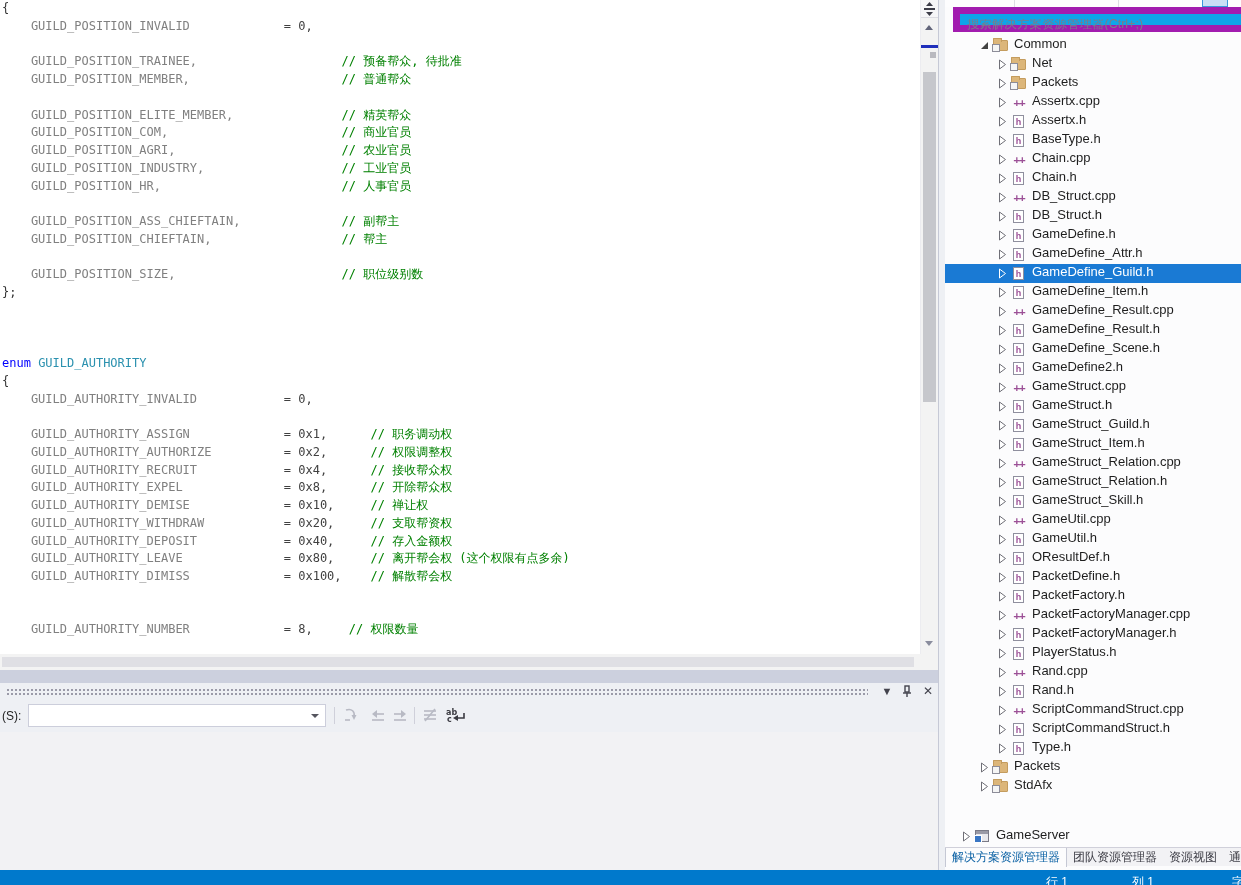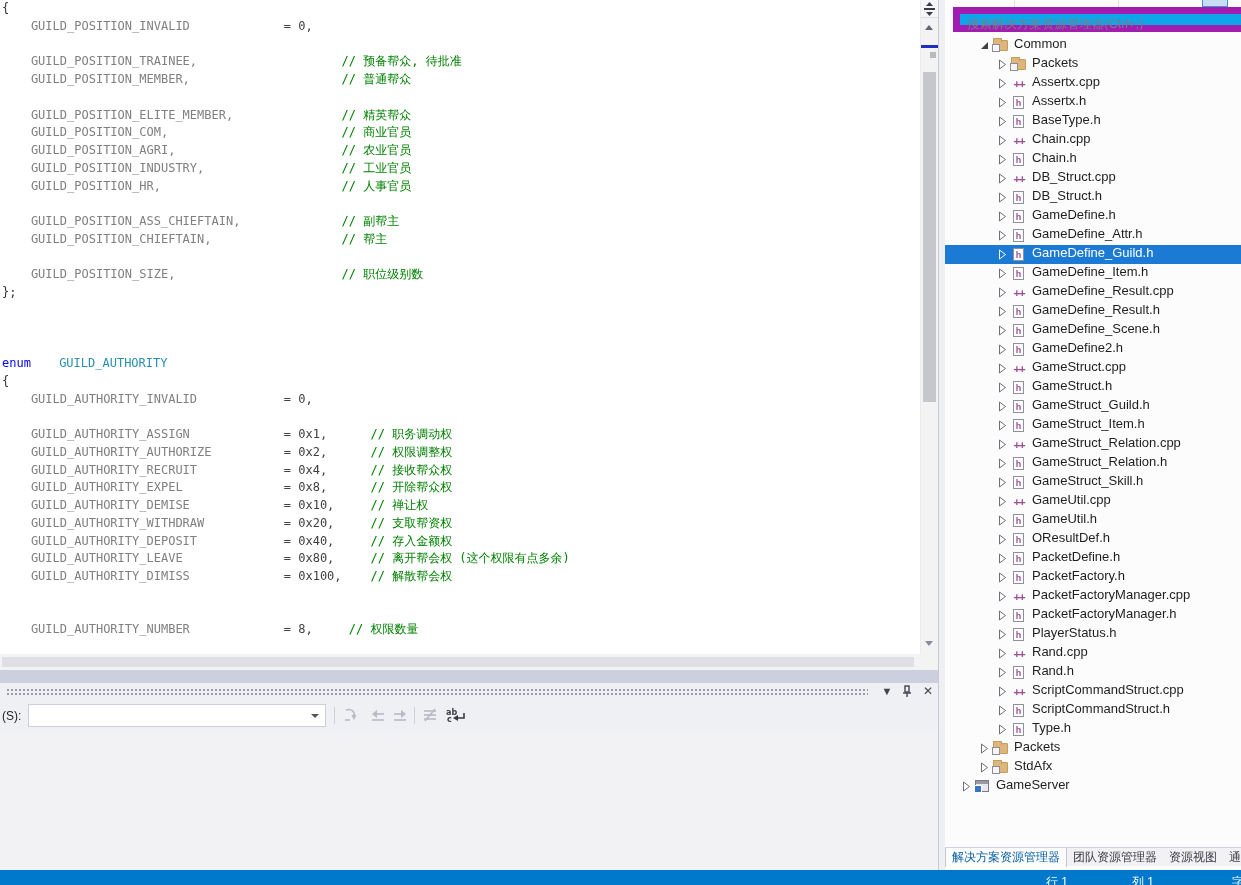--- a/index.html
+++ b/index.html
@@ -9,21 +9,21 @@
 
   
   #editor { position:absolute; left:0; top:0; width:920px; height:654px; background:#fff; overflow:hidden; }
   #code { position:absolute; left:2px; top:0; font-family:"DejaVu Sans Mono", monospace;
           font-size:12px; line-height:17.75px; white-space:pre; }
   .code-line { min-height:17.75px; }
   .c-id   { color:#808080; }
   .c-op   { color:#404040; }
   .c-punct{ color:#333333; }
   .c-kw   { color:#0000FF; }
-  .c-type { color:#2B91AF;margin-left:21px; }
+  .c-type { color:#2B91AF; }
   .c-cm   { color:#008000; }
 
   
   #vscroll { position:absolute; left:920px; top:0; width:18px; height:654px; background:#f3f3f3; border-left:1px solid #ececf0; }
   #vs-split { position:absolute; left:0; top:0; width:17px; height:18px; background:#f6f6f8; border-bottom:1px solid #dcdce2; text-align:center; }
   .tri-up   { width:0; height:0; border-left:4px solid transparent; border-right:4px solid transparent; border-bottom:5px solid #62657a; margin:0 auto; }
   .tri-down { width:0; height:0; border-left:4px solid transparent; border-right:4px solid transparent; border-top:5px solid #8a8d9e; margin:0 auto; }
   #vs-up    { position:absolute; left:4px; top:25px; }
   #vs-mark-blue { position:absolute; left:0; top:45px; width:17px; height:3px; background:#1f2fbb; }
   #vs-mark-gray { position:absolute; left:9px; top:52px; width:6px; height:6px; background:#b9b9bf; }
@@ -211,20 +211,31 @@
         </div>
         <div class="trow" style="padding-left: 48px;">
           <div class="arrowbox">
             <svg width="9" height="11" viewBox="0 0 9 11">
               <polygon points="1.5,1 1.5,10 7.5,5.5" fill="#fff" stroke="#6f6f77" stroke-width="1"></polygon>
             </svg>
           </div>
           <div class="iconbox">
             <div class="ic-folder"></div>
           </div>
+          <span class="lbl">Net</span>
+        </div>
+        <div class="trow" style="padding-left: 48px;">
+          <div class="arrowbox">
+            <svg width="9" height="11" viewBox="0 0 9 11">
+              <polygon points="1.5,1 1.5,10 7.5,5.5" fill="#fff" stroke="#6f6f77" stroke-width="1"></polygon>
+            </svg>
+          </div>
+          <div class="iconbox">
+            <div class="ic-folder"></div>
+          </div>
           <span class="lbl">Packets</span>
         </div>
         <div class="trow" style="padding-left: 48px;">
           <div class="arrowbox">
             <svg width="9" height="11" viewBox="0 0 9 11">
               <polygon points="1.5,1 1.5,10 7.5,5.5" fill="#fff" stroke="#6f6f77" stroke-width="1"></polygon>
             </svg>
           </div>
           <div class="iconbox">
             <div class="ic-cpp">++</div>
@@ -620,21 +631,21 @@
           <div class="arrowbox">
             <svg width="9" height="11" viewBox="0 0 9 11">
               <polygon points="1.5,1 1.5,10 7.5,5.5" fill="#fff" stroke="#6f6f77" stroke-width="1"></polygon>
             </svg>
           </div>
           <div class="iconbox">
             <div class="ic-folder"></div>
           </div>
           <span class="lbl">StdAfx</span>
         </div>
-        <div class="trow" style="padding-left: 12px;">
+        <div class="trow" style="padding-left: 12px; margin-top: 31px;">
           <div class="arrowbox">
             <svg width="9" height="11" viewBox="0 0 9 11">
               <polygon points="1.5,1 1.5,10 7.5,5.5" fill="#fff" stroke="#6f6f77" stroke-width="1"></polygon>
             </svg>
           </div>
           <div class="iconbox">
             <div class="ic-proj"></div>
           </div>
           <span class="lbl">GameServer</span>
         </div>

